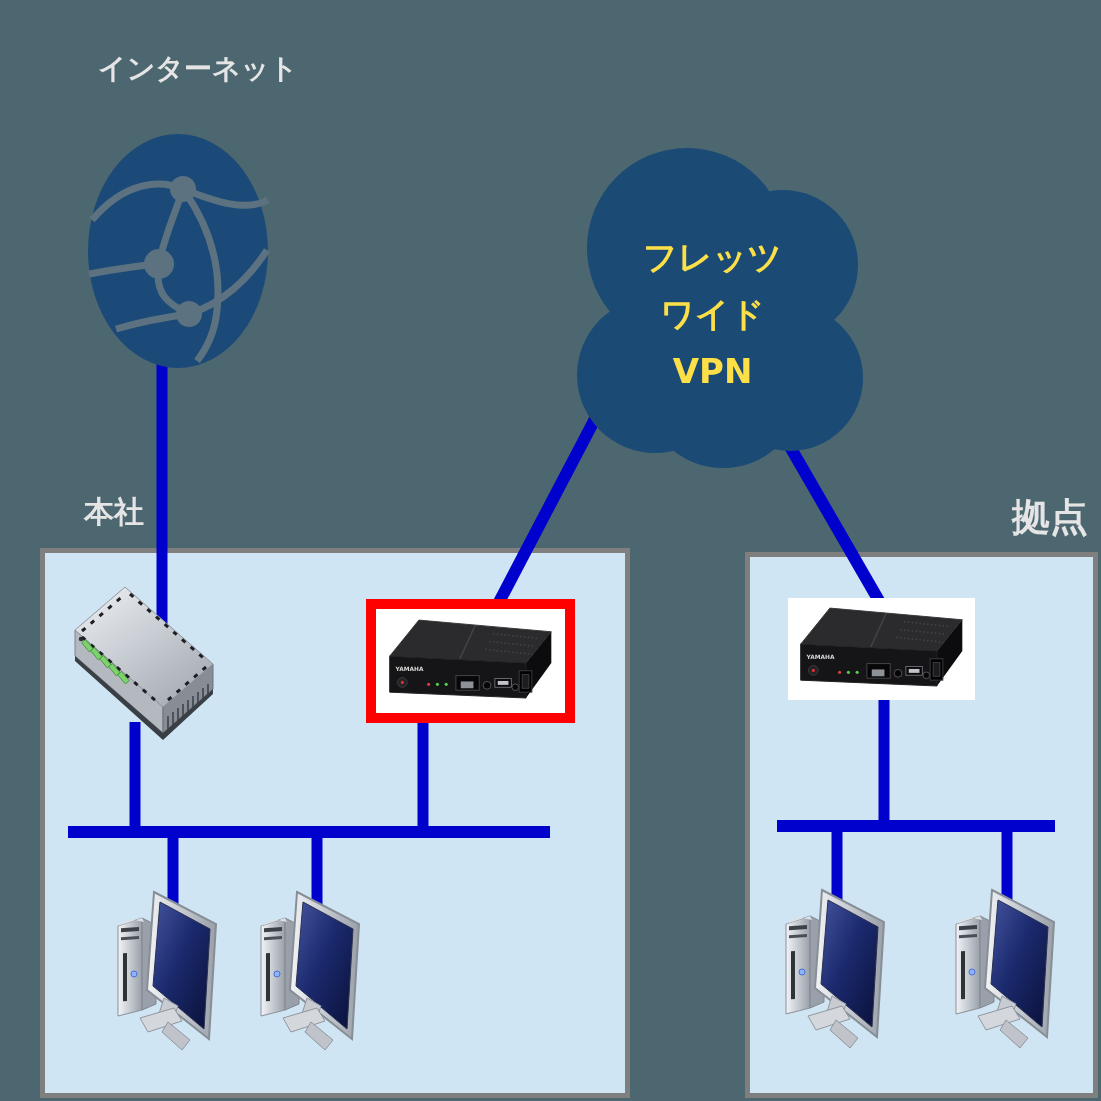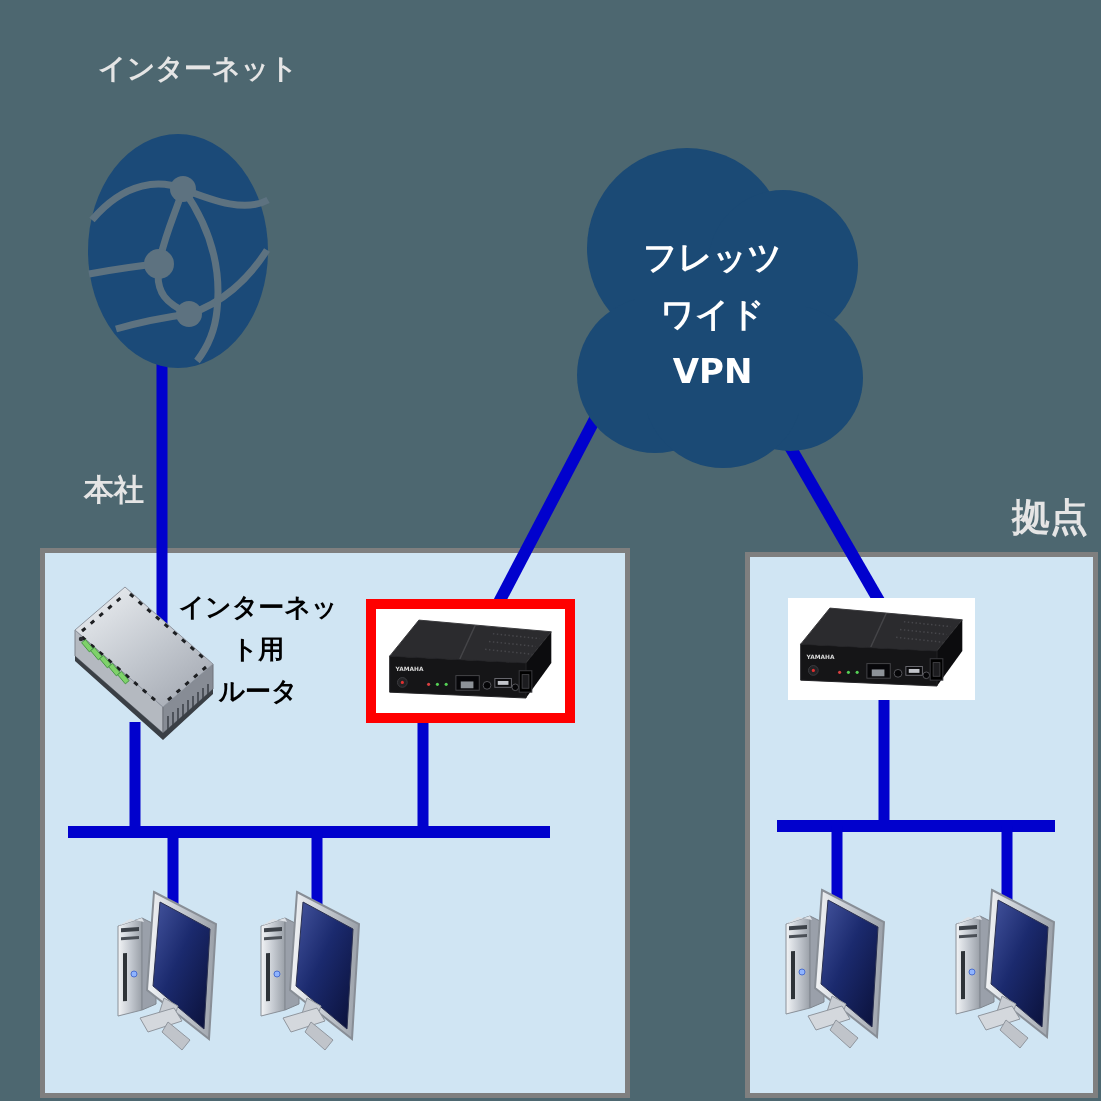--- a/index.html
+++ b/index.html
@@ -14,21 +14,21 @@
     font-family:"DejaVu Sans","Liberation Sans",sans-serif;
   }
   .site-box{
     position:absolute;
     background:#d0e5f3;
     border:5px solid #7f7f7f;
     box-sizing:border-box;
   }
   .cloud-text{
     position:absolute;left:600px;top:229px;width:225px;
-    text-align:center;color:#ffffff;font-weight:bold;
+    text-align:center;color:#fde047;font-weight:bold;
     font-size:34px;line-height:57px;
   }
   .router-label{
     position:absolute;left:168px;top:586px;width:180px;
     text-align:center;font-size:26px;line-height:42px;
     font-weight:bold;color:#000;
   }
   .red-frame{
     position:absolute;left:366px;top:599px;width:189px;height:104px;
     background:#ffffff;border:10px solid #ff0000;
@@ -155,21 +155,21 @@
       <rect x="60" y="110" width="170" height="160"></rect>
     </g>
   </svg>
   <div class="cloud-text">
     <div>フレッツ</div>
     <div>ワイド</div>
     <div>VPN</div>
   </div>
 
   <div class="abs jp-label" style="left:98px;top:50px;font-size:28px;">インターネット</div>
-  <div class="abs jp-label" style="left:84px;top:470px;font-size:30px;">本社</div>
+  <div class="abs jp-label" style="left:84px;top:492px;font-size:30px;">本社</div>
   <div class="abs jp-label" style="left:1012px;top:492px;font-size:38px;">拠点</div>
 
   <svg class="abs" style="left:68px;top:582px;" width="165" height="165" viewBox="0 0 165 165">
 
     <polygon points="7,48 95,125 95,151 7,74" fill="#b4b9c0" stroke="#7e838b" stroke-width="1"></polygon>
 
     <polygon points="95,125 145,82 145,107 95,151" fill="#878c95" stroke="#6e737b" stroke-width="1"></polygon>
 
     <g stroke="#4d525a" stroke-width="2">
       <line x1="100" y1="148" x2="100" y2="134"></line>
@@ -196,24 +196,20 @@
 
     <g fill="#7ed26a" stroke="#3f8f3f" stroke-width="0.8">
       <rect x="17" y="58" width="5" height="12" transform="rotate(-40 19 64)"></rect>
       <rect x="26" y="66" width="5" height="12" transform="rotate(-40 28 72)"></rect>
       <rect x="35" y="74" width="5" height="12" transform="rotate(-40 37 80)"></rect>
       <rect x="44" y="82" width="5" height="12" transform="rotate(-40 46 88)"></rect>
       <rect x="53" y="90" width="5" height="12" transform="rotate(-40 55 96)"></rect>
     </g>
   </svg>
 
-  <div class="router-label">
-    <div>インターネット用</div>
-    <div>ルータ</div>
-  </div>
 
   <div class="red-frame">
     <svg style="margin:3px 0 0 2px;" width="185" height="98" viewBox="0 0 190 100">
       <use href="#yamaha-router-icon"></use>
     </svg>
   </div>
 
   <div class="white-panel">
     <svg style="margin:2px 0 0 1px;" width="185" height="98" viewBox="0 0 190 100">
       <use href="#yamaha-router-icon"></use>

